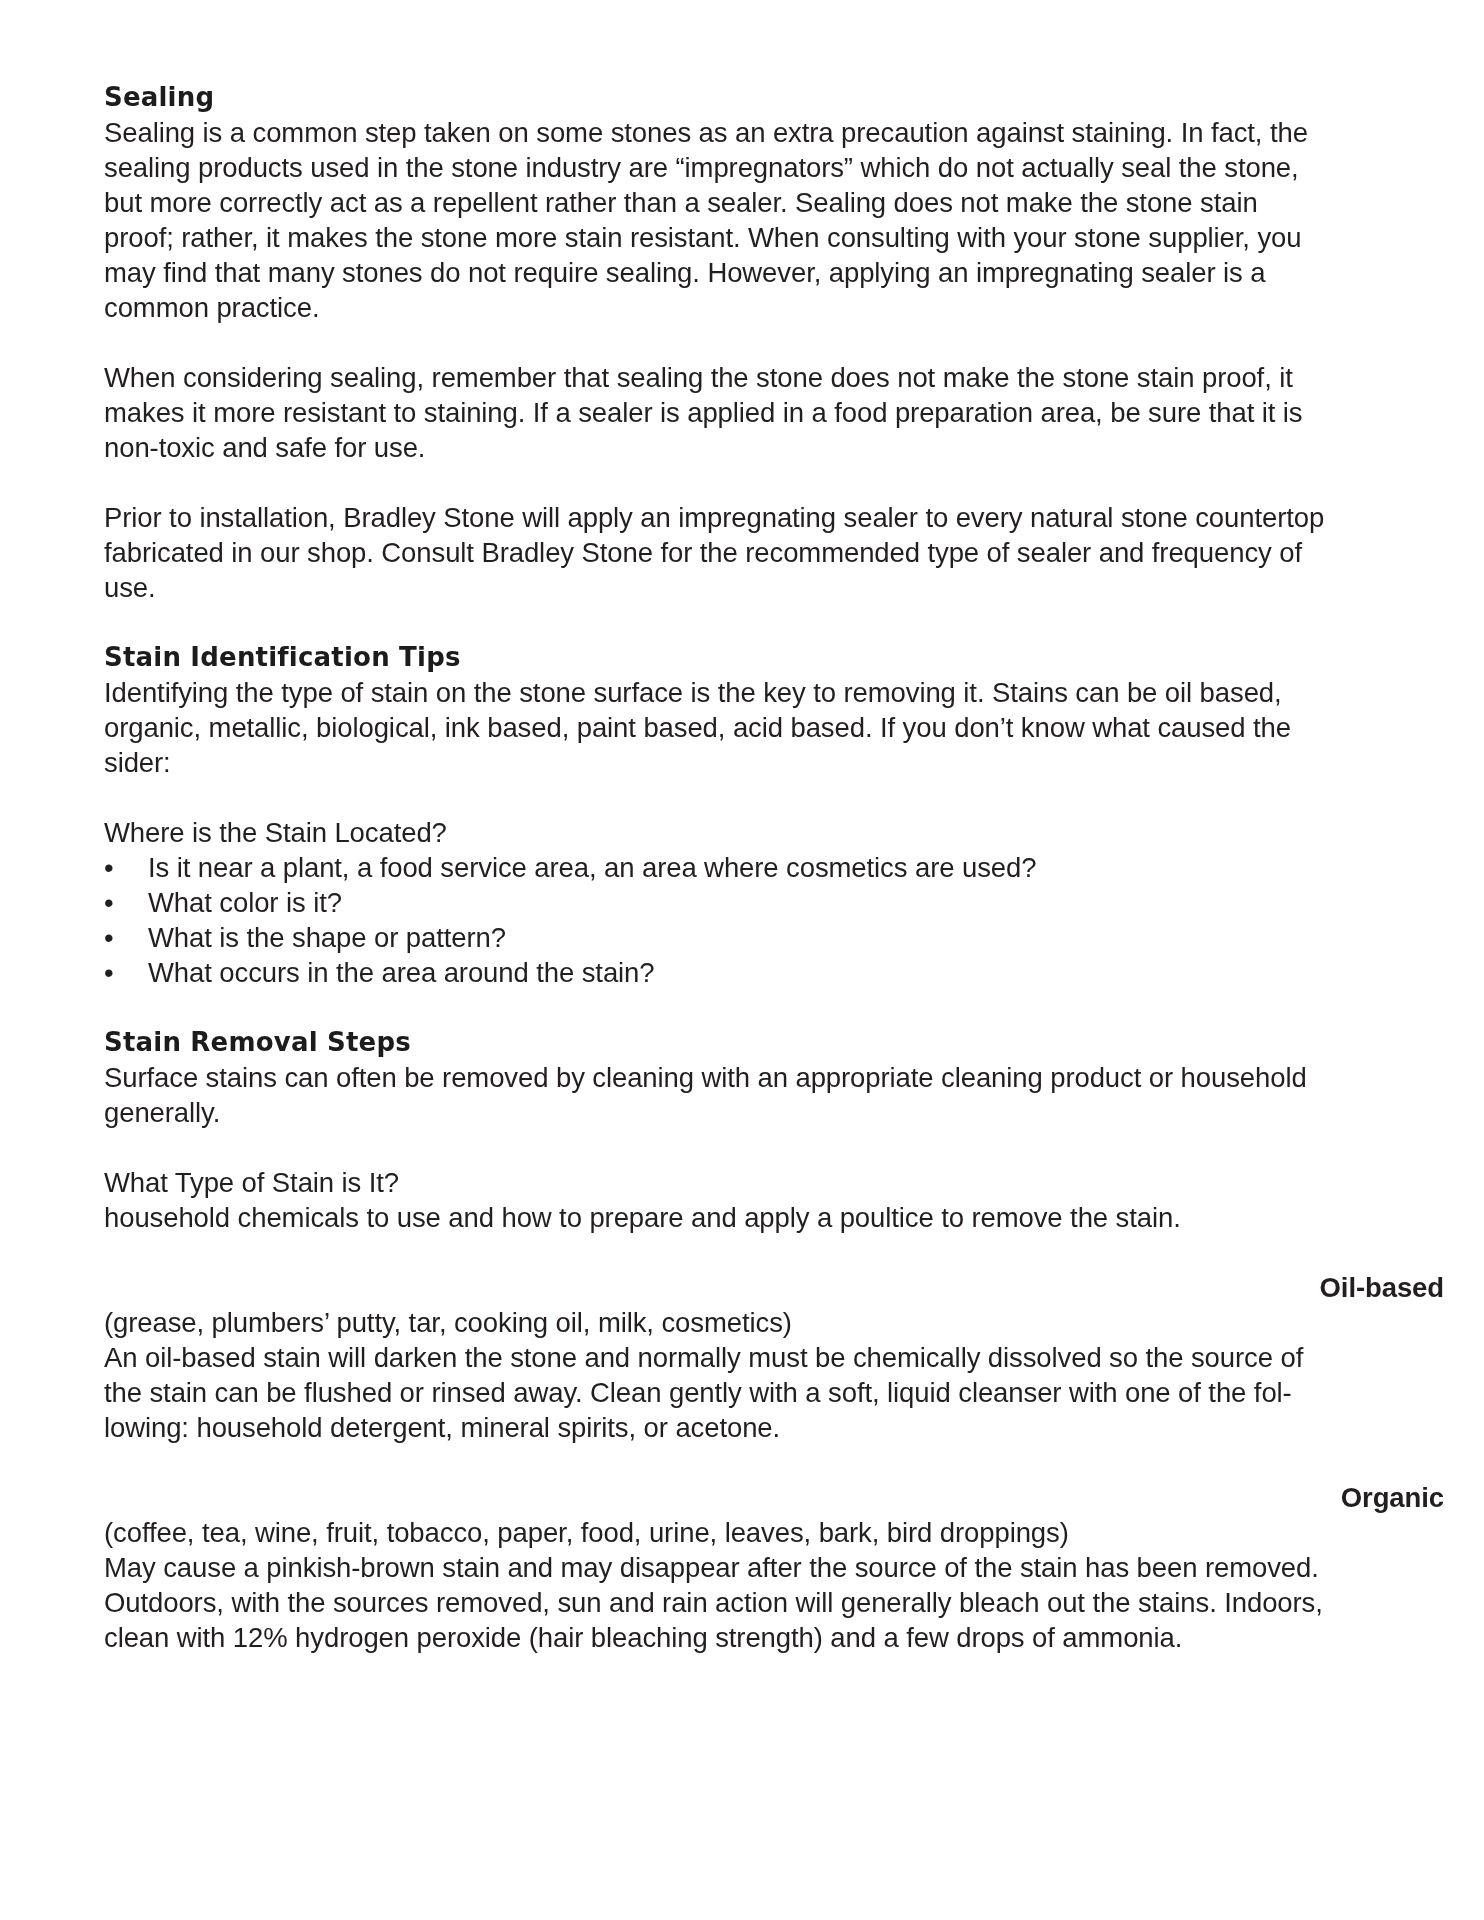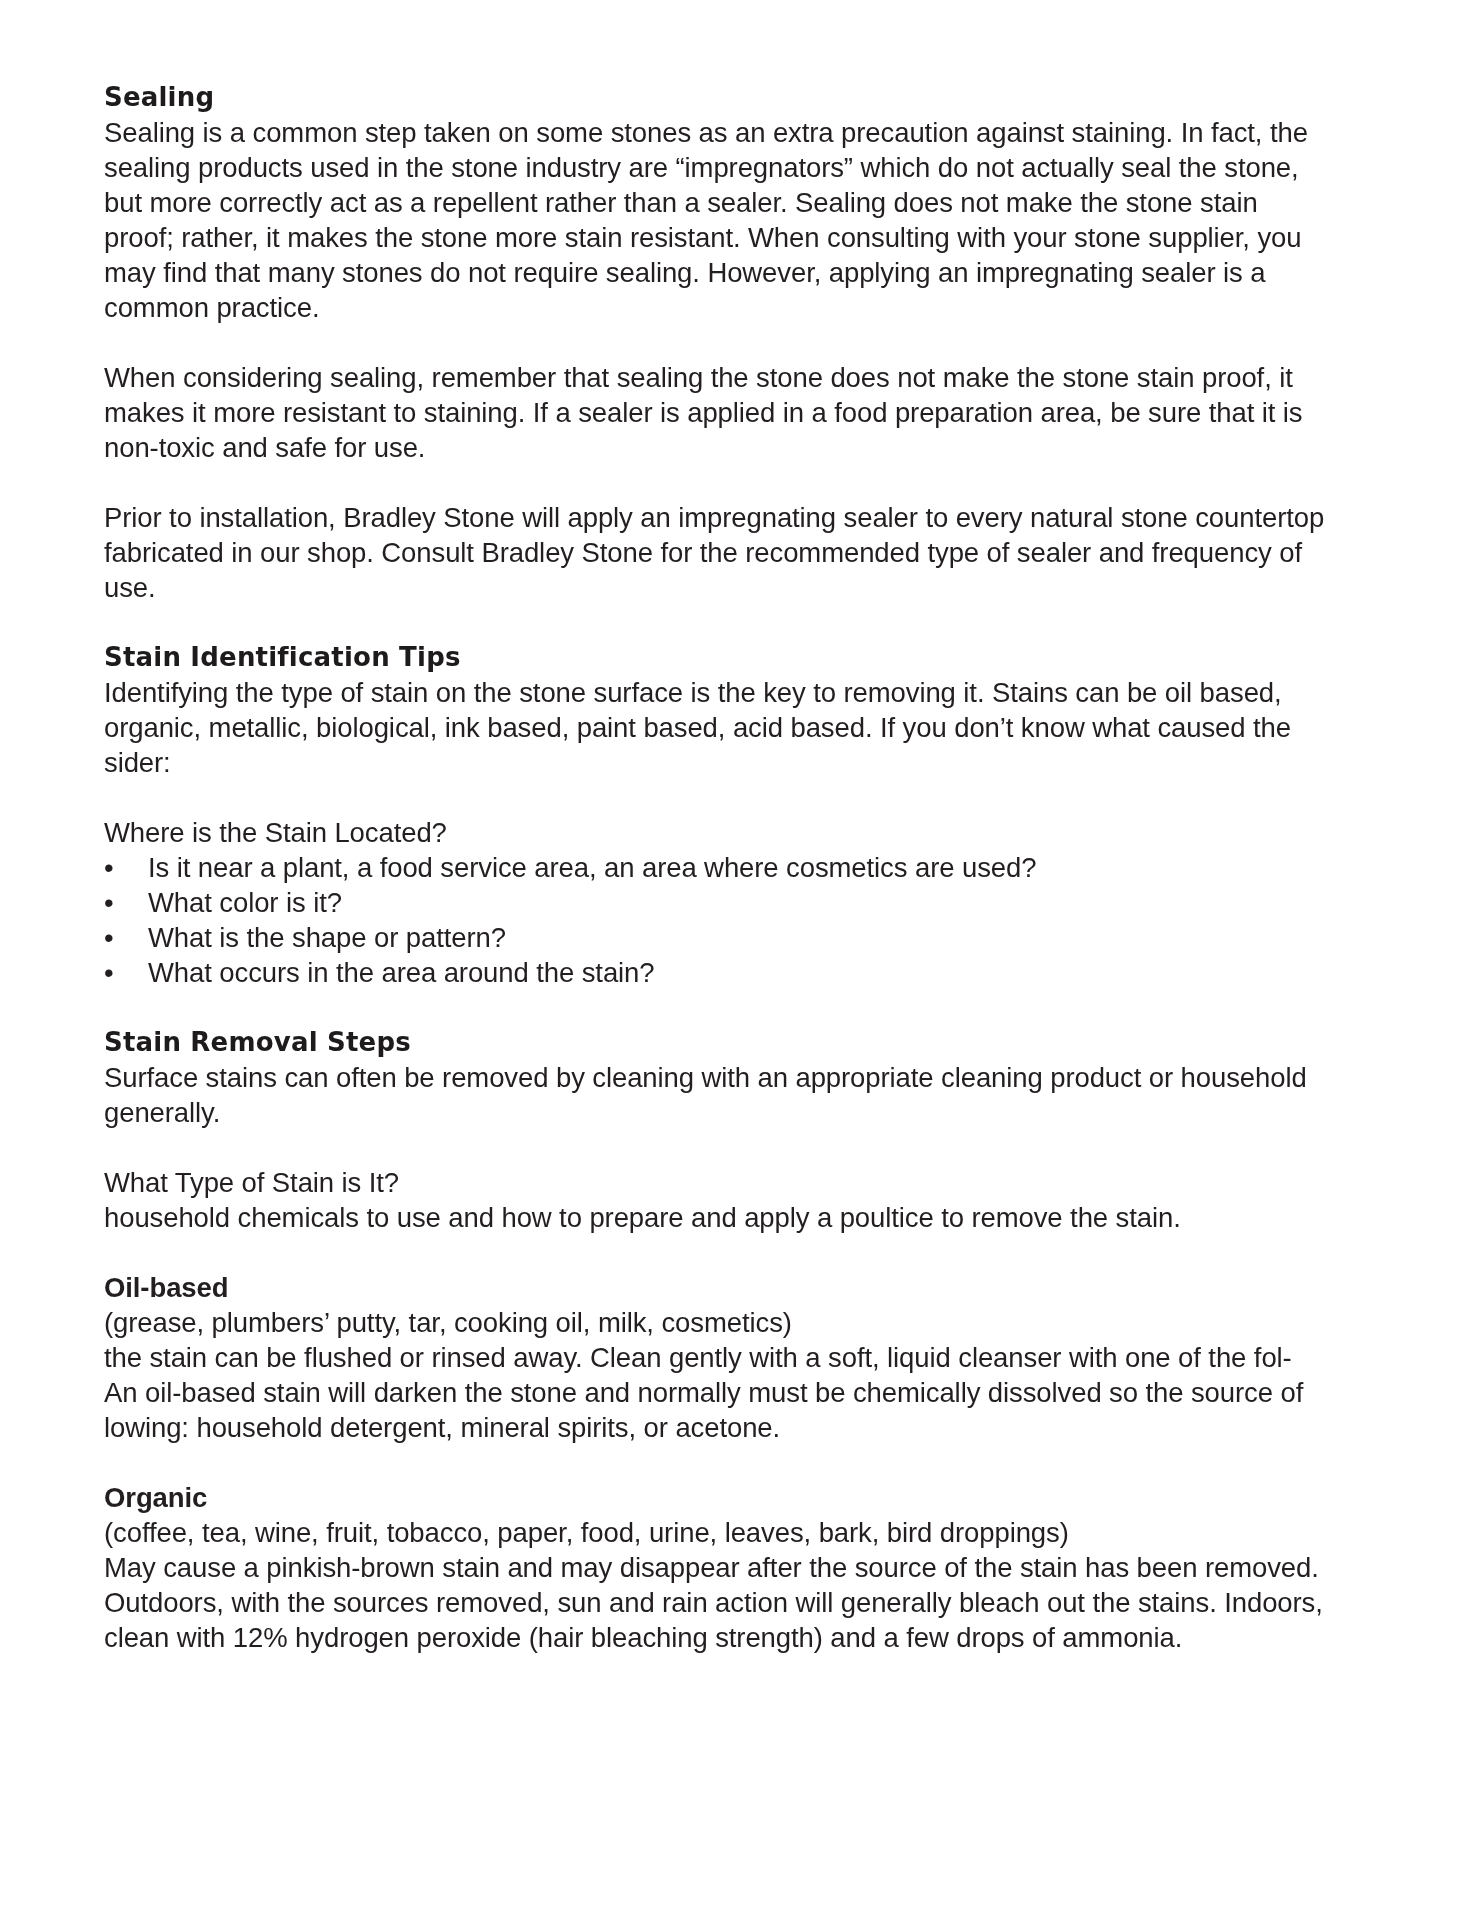--- a/index.html
+++ b/index.html
@@ -9,21 +9,21 @@
     font-family: "Liberation Sans", sans-serif;
     font-size: 27.5px; line-height: 35px; color: #231f20;
     letter-spacing: -0.1px;
   }
   .line { height: 35px; white-space: nowrap; }
   .blank { height: 35px; }
   .h-black {
     font-family: "DejaVu Sans", sans-serif; font-weight: bold;
     font-size: 26px; letter-spacing: 0.2px; color: #1e1b1c;
   }
-  .h-bold { font-weight: bold; }
+  .h-bold { font-weight: bold; text-align: right; }
   .bullet-row { position: relative; padding-left: 44px; }
   .bullet-row .dot { position: absolute; left: 0; top: 0; width: 44px; }
 </style>
 </head>
 <body>
 
 <div class="page">
 
   <section>
     <div class="line h-black">Sealing</div>
@@ -94,22 +94,22 @@
       <div class="line">household chemicals to use and how to prepare and apply a poultice to remove the stain.</div>
     </div>
   </section>
 
   <div class="blank"></div>
 
   <section>
     <div class="line h-bold">Oil-based</div>
     <div class="line">(grease, plumbers’ putty, tar, cooking oil, milk, cosmetics)</div>
     <div>
+      <div class="line">An oil-based stain will darken the stone and normally must be chemically dissolved so the source of</div>
       <div class="line">the stain can be flushed or rinsed away. Clean gently with a soft, liquid cleanser with one of the fol-</div>
-      <div class="line">An oil-based stain will darken the stone and normally must be chemically dissolved so the source of</div>
       <div class="line">lowing: household detergent, mineral spirits, or acetone.</div>
     </div>
   </section>
 
   <div class="blank"></div>
 
   <section>
     <div class="line h-bold">Organic</div>
     <div class="line">(coffee, tea, wine, fruit, tobacco, paper, food, urine, leaves, bark, bird droppings)</div>
     <div>

